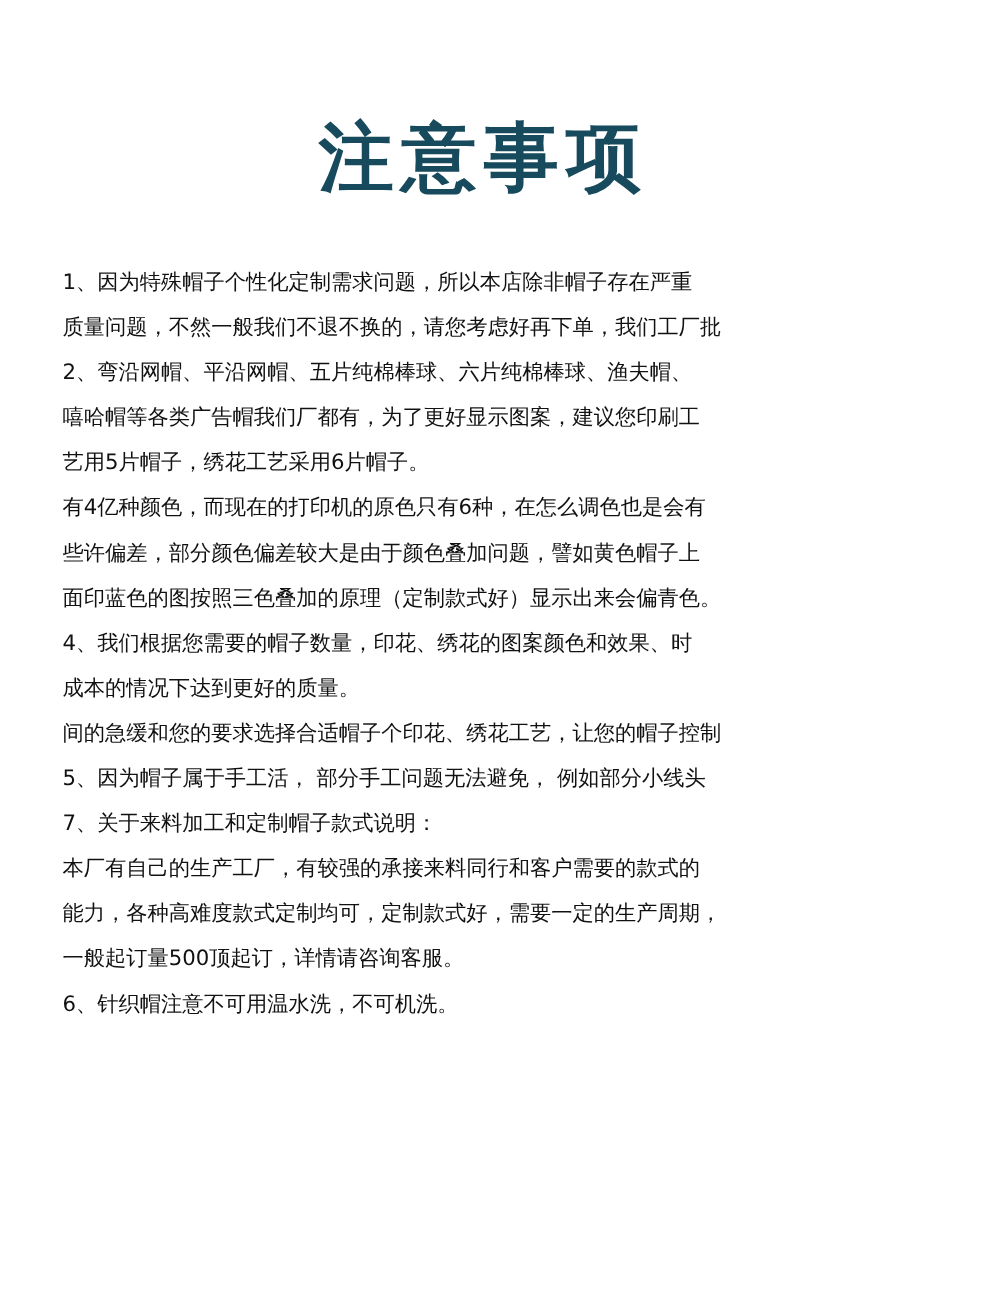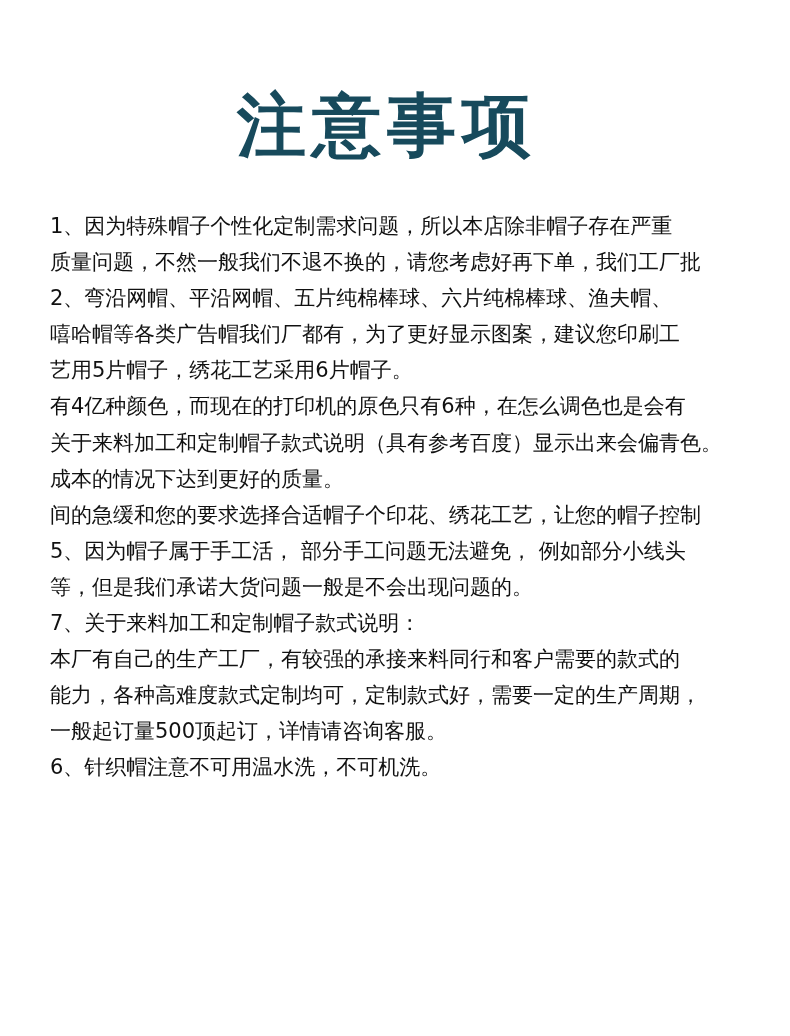--- a/index.html
+++ b/index.html
@@ -1,44 +1,45 @@
 <!DOCTYPE html>
 <html><head>
   <meta charset="utf-8">
   <style>
     html, body { margin: 0; padding: 0; background: #ffffff; }
     body { width: 790px; height: 1036px; overflow: hidden; position: relative; }
     .title {
       position: absolute; left: 0; top: 66px; width: 774px; text-align: center;
       font-family: Liberation Sans, sans-serif; font-weight: bold;
-      font-size: 69px; line-height: 120px; letter-spacing: 6px;
+      font-size: 60px; line-height: 120px; letter-spacing: 6px;
       color: #174a5c;
     }
     .body {
       position: absolute; left: 50px; top: 208px; width: 720px;
-      font-family: "DejaVu Sans", sans-serif; font-size: 21px;
+      font-family: "DejaVu Sans", sans-serif; font-size: 17px;
       line-height: 36.1px; color: #111111;
     }
     .line { white-space: nowrap; height: 36.1px; }
   </style>
 </head>
 <body>
 
 <div class="title">注意事项</div>
 
 <div class="body">
   <div class="line">1、因为特殊帽子个性化定制需求问题，所以本店除非帽子存在严重</div>
   <div class="line">质量问题，不然一般我们不退不换的，请您考虑好再下单，我们工厂批</div>
   <div class="line">2、弯沿网帽、平沿网帽、五片纯棉棒球、六片纯棉棒球、渔夫帽、</div>
   <div class="line">嘻哈帽等各类广告帽我们厂都有，为了更好显示图案，建议您印刷工</div>
   <div class="line">艺用5片帽子，绣花工艺采用6片帽子。</div>
   <div class="line">有4亿种颜色，而现在的打印机的原色只有6种，在怎么调色也是会有</div>
-  <div class="line">关于来料加工和定制帽子款式说明（具有参考百度）显示出来会偏青色。</div>
+  <div class="line">些许偏差，部分颜色偏差较大是由于颜色叠加问题，譬如黄色帽子上</div>
+  <div class="line">面印蓝色的图按照三色叠加的原理（定制款式好）显示出来会偏青色。</div>
+  <div class="line">4、我们根据您需要的帽子数量，印花、绣花的图案颜色和效果、时</div>
   <div class="line">成本的情况下达到更好的质量。</div>
   <div class="line">间的急缓和您的要求选择合适帽子个印花、绣花工艺，让您的帽子控制</div>
   <div class="line">5、因为帽子属于手工活， 部分手工问题无法避免， 例如部分小线头</div>
-  <div class="line">等，但是我们承诺大货问题一般是不会出现问题的。</div>
   <div class="line">7、关于来料加工和定制帽子款式说明：</div>
   <div class="line">本厂有自己的生产工厂，有较强的承接来料同行和客户需要的款式的</div>
   <div class="line">能力，各种高难度款式定制均可，定制款式好，需要一定的生产周期，</div>
   <div class="line">一般起订量500顶起订，详情请咨询客服。</div>
   <div class="line">6、针织帽注意不可用温水洗，不可机洗。</div>
 </div>
 
 </body></html>

